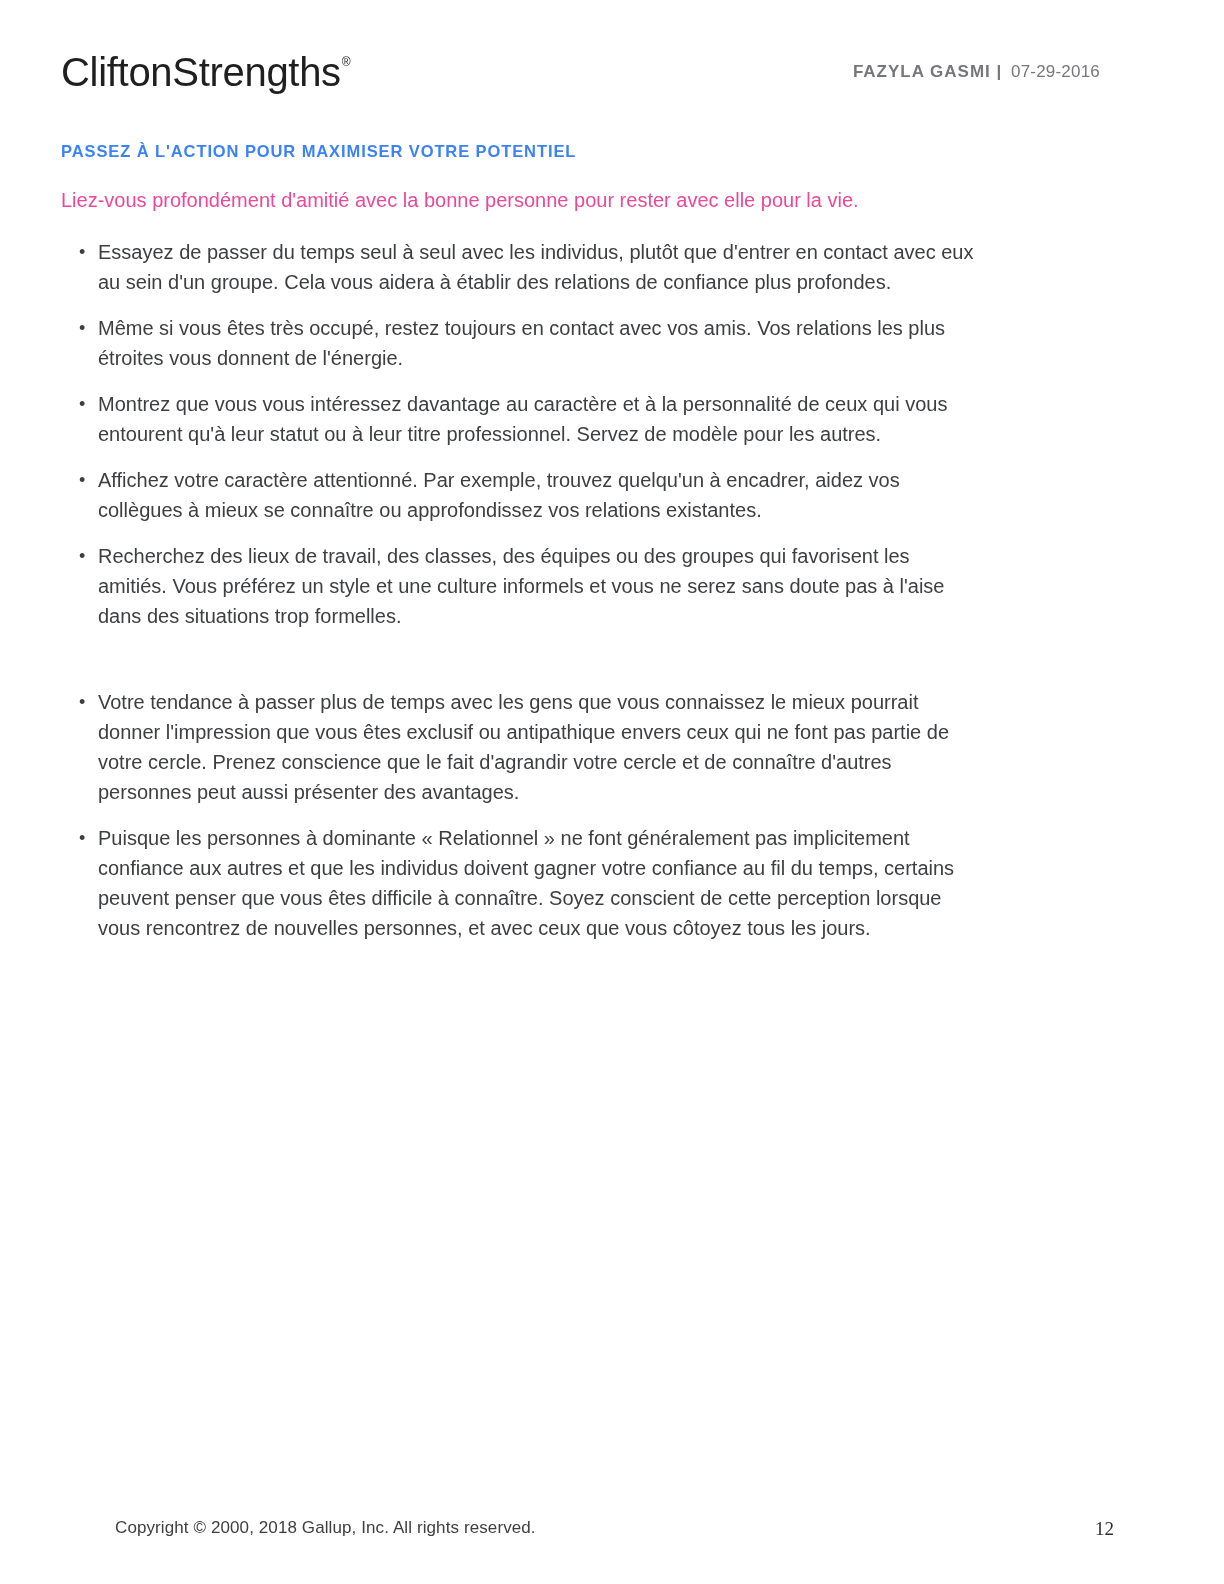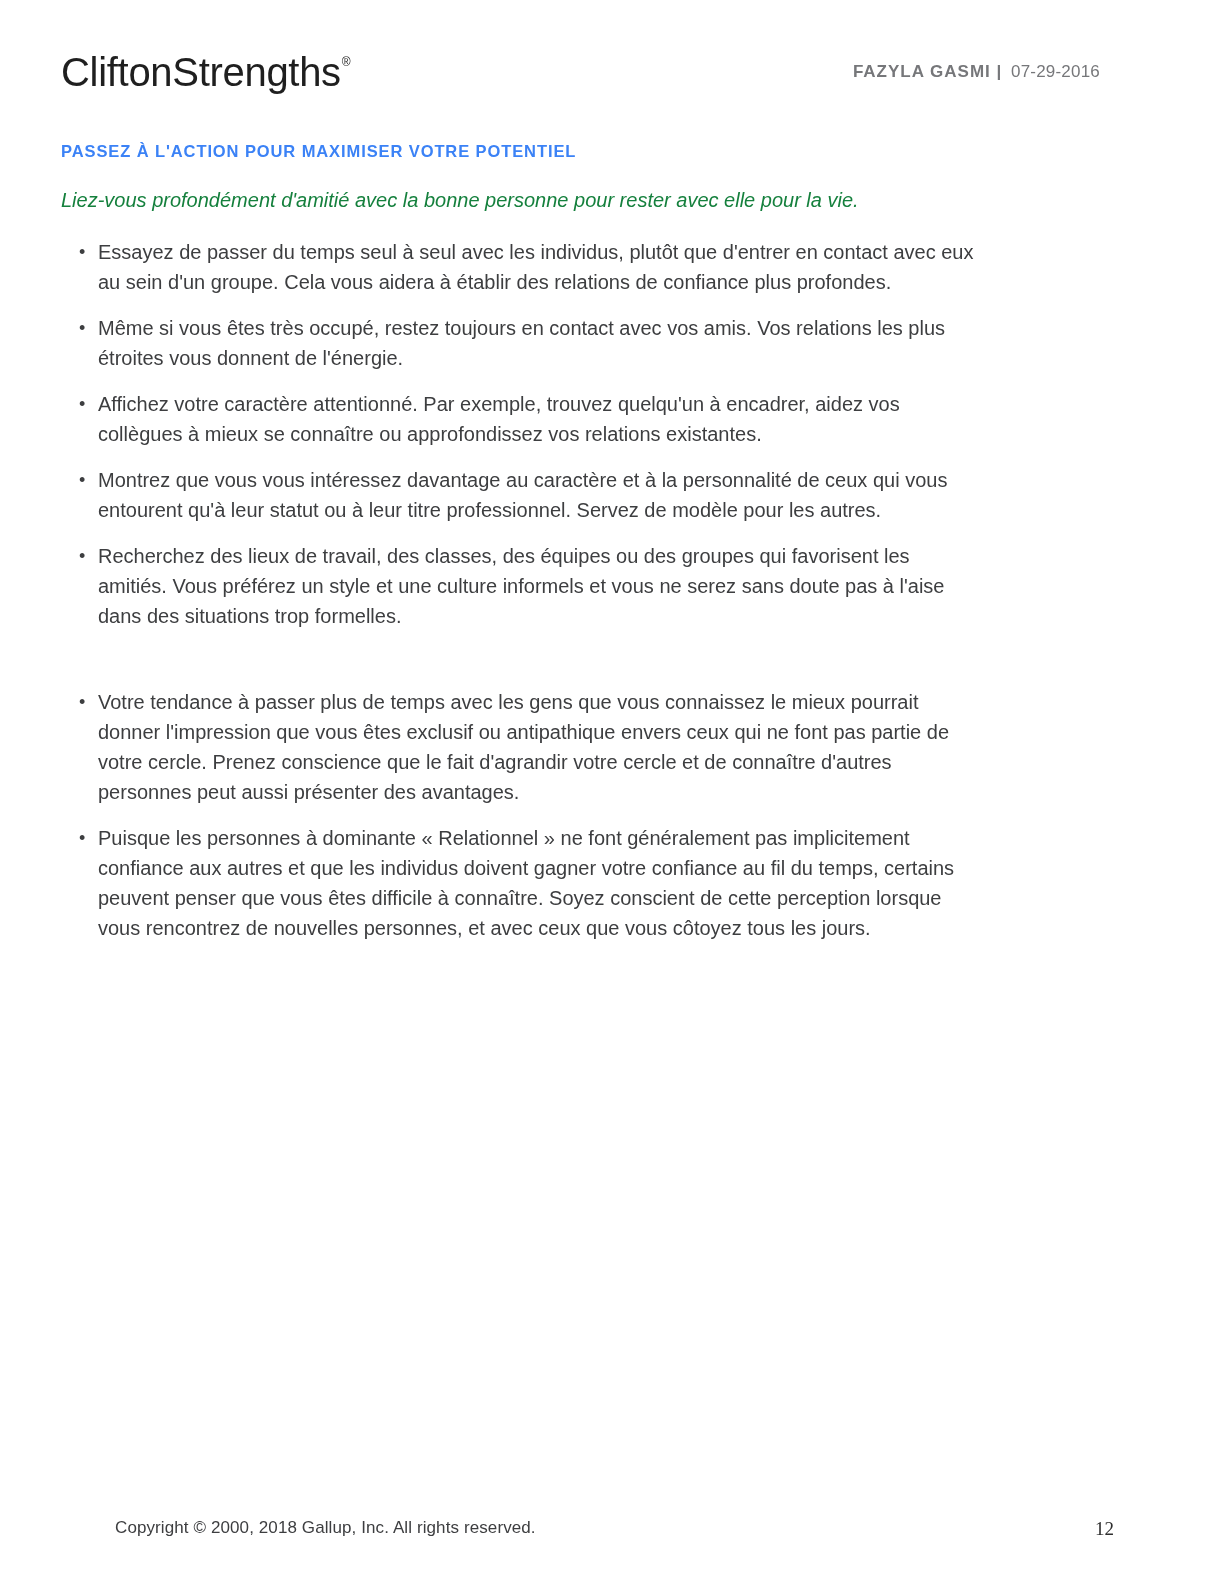--- a/index.html
+++ b/index.html
@@ -61,22 +61,21 @@
   
   .section-heading {
     font-size: 16.5px;
     font-weight: 700;
     letter-spacing: 0.9px;
     color: #3b82f6;
     margin-bottom: 24px;
   }
   .intro {
     font-size: 20px;
-    font-style: italic;
-    color: #15803d;
+    color: #ec4899;
     line-height: 30px;
     margin-bottom: 22px;
   }
   ul.bullets {
     list-style: none;
     max-width: 916px;
     margin-bottom: 56px;
   }
   ul.bullets li {
     position: relative;
@@ -134,22 +133,22 @@
   </header>
 
   <main>
 
     <section class="section">
       <h2 class="section-heading">PASSEZ À L'ACTION POUR MAXIMISER VOTRE POTENTIEL</h2>
       <p class="intro">Liez-vous profondément d'amitié avec la bonne personne pour rester avec elle pour la vie.</p>
       <ul class="bullets">
         <li>Essayez de passer du temps seul à seul avec les individus, plutôt que d'entrer en contact avec eux au sein d'un groupe. Cela vous aidera à établir des relations de confiance plus profondes.</li>
         <li>Même si vous êtes très occupé, restez toujours en contact avec vos amis. Vos relations les plus étroites vous donnent de l'énergie.</li>
+        <li>Montrez que vous vous intéressez davantage au caractère et à la personnalité de ceux qui vous entourent qu'à leur statut ou à leur titre professionnel. Servez de modèle pour les autres.</li>
         <li>Affichez votre caractère attentionné. Par exemple, trouvez quelqu'un à encadrer, aidez vos collègues à mieux se connaître ou approfondissez vos relations existantes.</li>
-        <li>Montrez que vous vous intéressez davantage au caractère et à la personnalité de ceux qui vous entourent qu'à leur statut ou à leur titre professionnel. Servez de modèle pour les autres.</li>
         <li>Recherchez des lieux de travail, des classes, des équipes ou des groupes qui favorisent les amitiés. Vous préférez un style et une culture informels et vous ne serez sans doute pas à l'aise dans des situations trop formelles.</li>
       </ul>
     </section>
 
     <section class="section">
       <ul class="bullets">
         <li>Votre tendance à passer plus de temps avec les gens que vous connaissez le mieux pourrait donner l'impression que vous êtes exclusif ou antipathique envers ceux qui ne font pas partie de votre cercle. Prenez conscience que le fait d'agrandir votre cercle et de connaître d'autres personnes peut aussi présenter des avantages.</li>
         <li>Puisque les personnes à dominante « Relationnel » ne font généralement pas implicitement confiance aux autres et que les individus doivent gagner votre confiance au fil du temps, certains peuvent penser que vous êtes difficile à connaître. Soyez conscient de cette perception lorsque vous rencontrez de nouvelles personnes, et avec ceux que vous côtoyez tous les jours.</li>
       </ul>
     </section>

